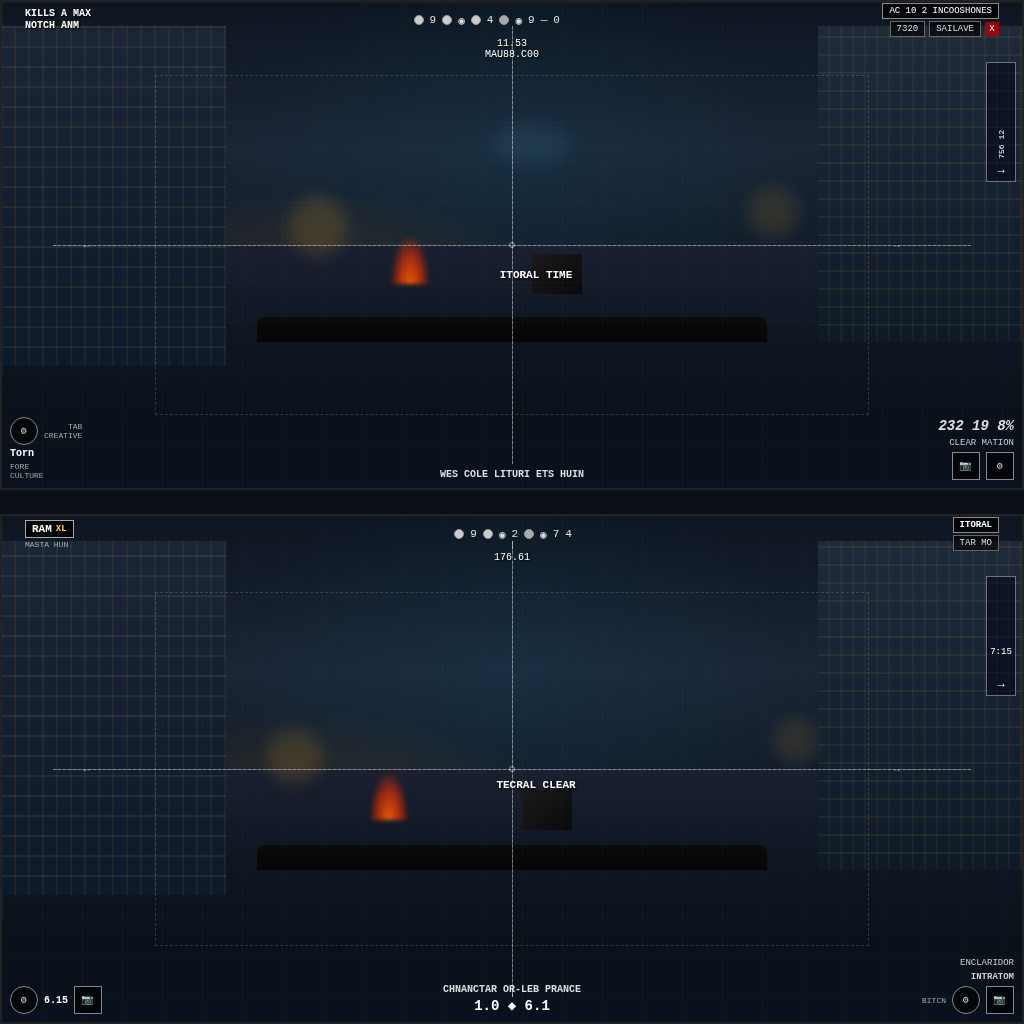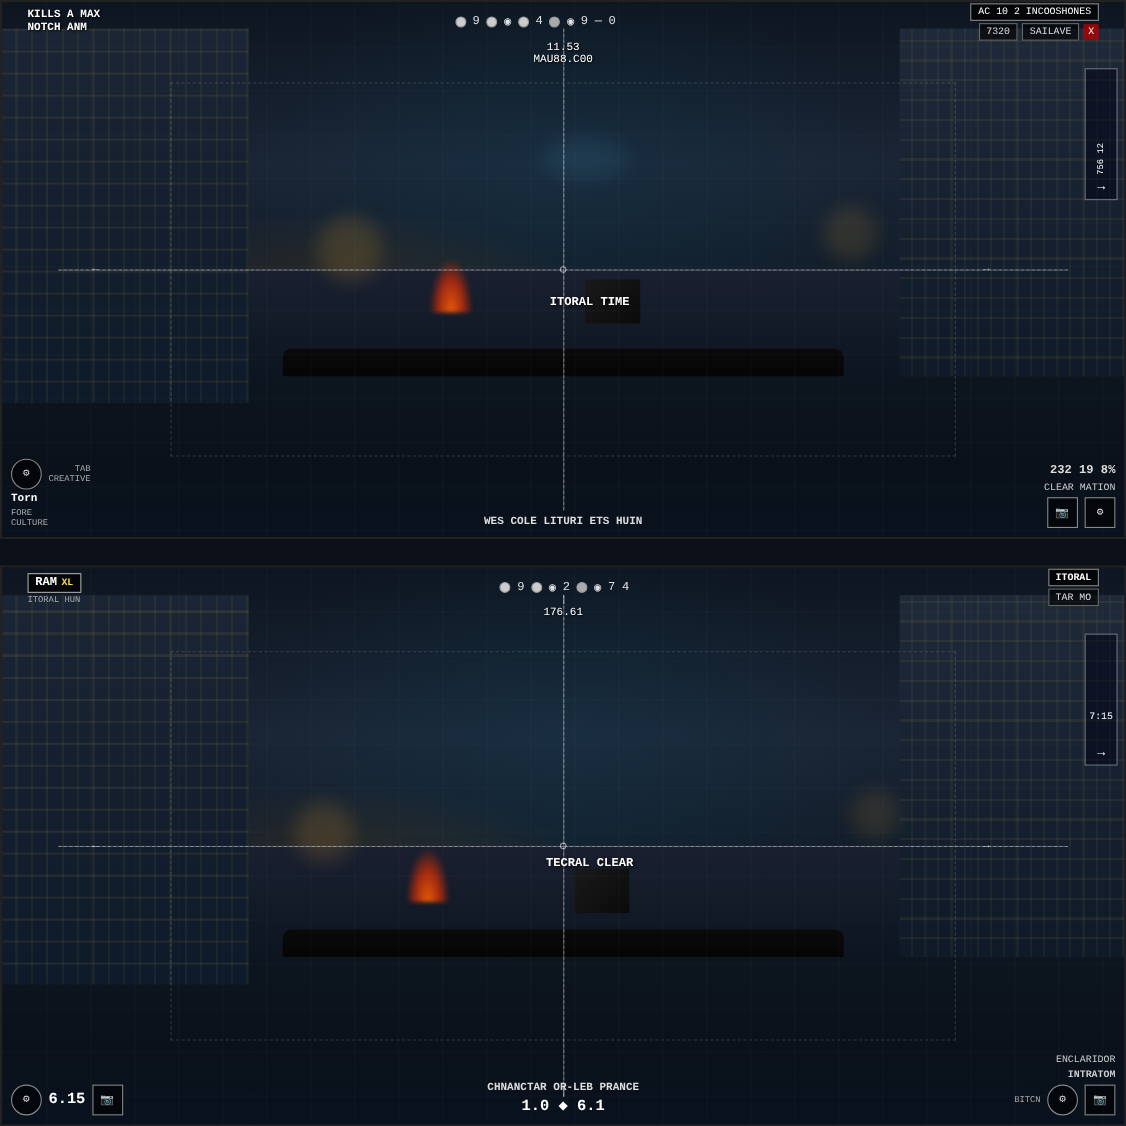--- a/index.html
+++ b/index.html
@@ -358,22 +358,23 @@
       bottom: 8px;
       right: 8px;
       display: flex;
       flex-direction: column;
       align-items: flex-end;
       gap: 4px;
     }
 
     .percentage-text {
       color: #ddd;
-      font-size: 11px;
+      font-size: 14px;
       font-weight: bold;
+      font-style: italic;
     }
 
     .icon-square {
       width: 28px;
       height: 28px;
       border: 1px solid #888;
       background: rgba(0,0,0,0.6);
       display: flex;
       align-items: center;
       justify-content: center;
@@ -471,21 +472,21 @@
       inset: 0;
       background-image:
         linear-gradient(rgba(255,255,255,0.02) 1px, transparent 1px),
         linear-gradient(90deg, rgba(255,255,255,0.02) 1px, transparent 1px);
       background-size: 40px 40px;
       pointer-events: none;
     }
 
     
     .status-num {
-      font-size: 14px;
+      font-size: 10px;
       font-weight: bold;
       color: #fff;
     }
   </style>
 </head>
 <body>
 
 <div class="screen-container">
 
   <div class="game-panel" style="height:490px;">
@@ -652,21 +653,21 @@
 
     <div class="hud">
 
       <div class="top-bar">
 
         <div>
           <div class="ram-label">
             <span>RAM</span>
             <span class="ram-xl">XL</span>
           </div>
-          <div style="color:#aaa;font-size:8px;margin-top:2px;">ITORAL HUN</div>
+          <div style="color:#aaa;font-size:8px;margin-top:2px;">MASTA HUN</div>
         </div>
 
         <div class="ammo-row">
           <div class="ammo-dot"></div>
           <span>9</span>
           <div class="ammo-dot"></div>
           <span>◉</span>
           <span>2</span>
           <div class="ammo-dot" style="background:#aaa;"></div>
           <span>◉</span>

